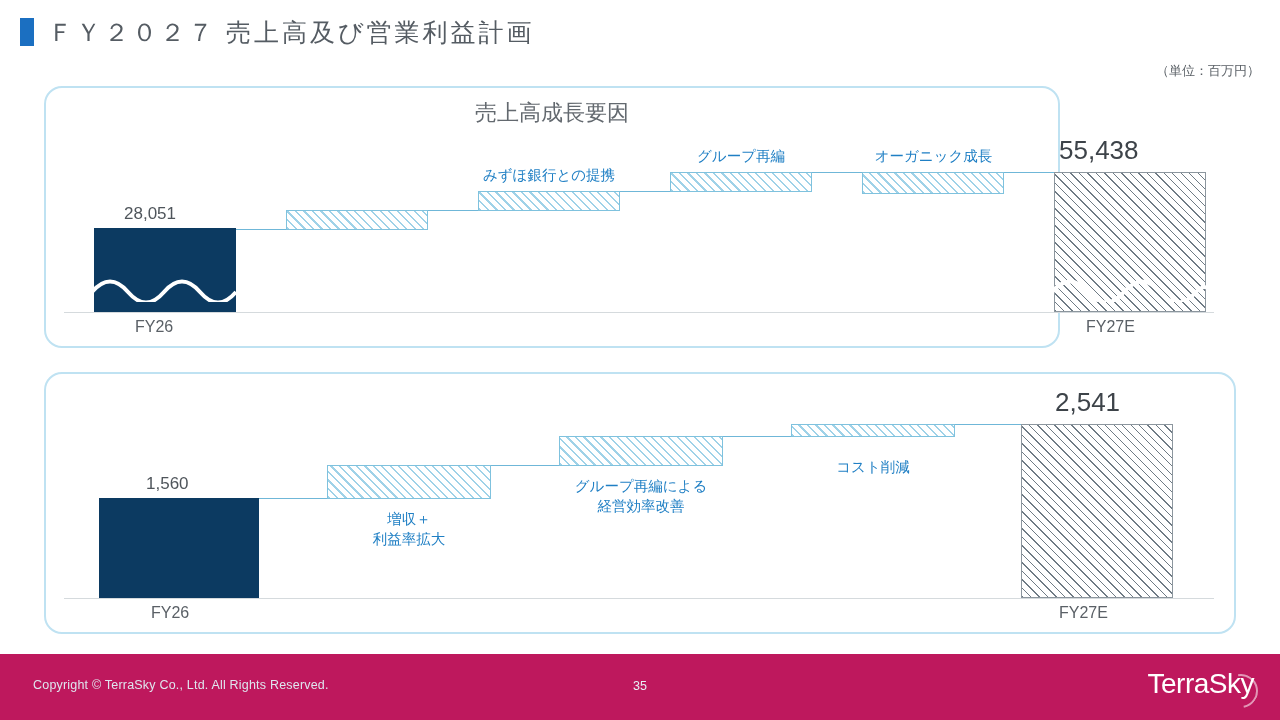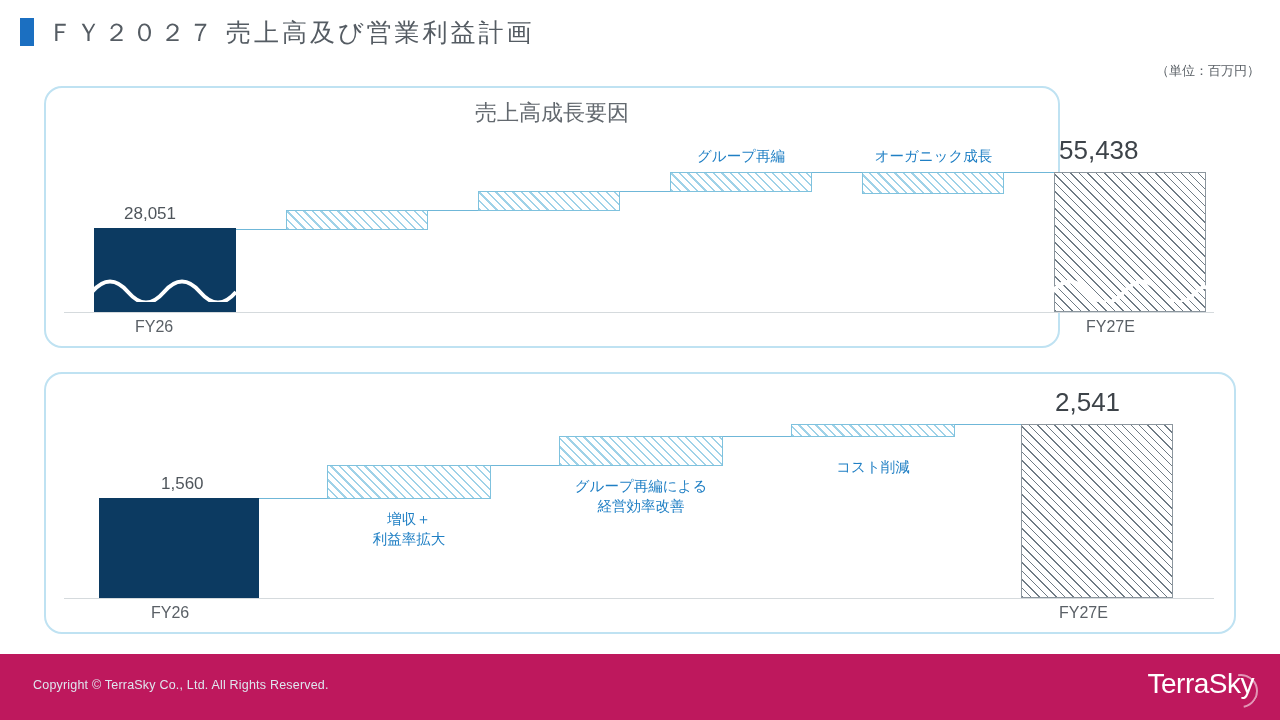--- a/index.html
+++ b/index.html
@@ -163,20 +163,21 @@
     <svg class="squiggle" style="left:44px; top:188px;" width="152" height="26" viewBox="0 0 152 26">
       <path d="M2,16 C14,2 26,2 38,16 C50,30 62,30 74,16 C86,2 98,2 110,16 C122,30 134,30 146,16" stroke="#ffffff" stroke-width="4" fill="none"></path>
     </svg>
     <div class="bar-value" style="left:78px; top:116px;">28,051</div>
 
     <div class="connector" style="left:190px; top:141px; width:50px;"></div>
     <div class="bar bar-hatch" style="left:240px; top:122px; width:142px; height:20px;"></div>
 
     <div class="connector" style="left:382px; top:122px; width:50px;"></div>
     <div class="bar bar-hatch" style="left:432px; top:103px; width:142px; height:20px;"></div>
+    <div class="step-label" style="left:408px; top:78px; width:190px;">みずほ銀行との提携</div>
 
     <div class="connector" style="left:574px; top:103px; width:50px;"></div>
     <div class="bar bar-hatch" style="left:624px; top:84px; width:142px; height:20px;"></div>
     <div class="step-label" style="left:624px; top:59px; width:142px;">グループ再編</div>
 
     <div class="connector" style="left:766px; top:84px; width:50px;"></div>
     <div class="bar bar-hatch" style="left:816px; top:84px; width:142px; height:22px;"></div>
     <div class="step-label" style="left:800px; top:59px; width:175px;">オーガニック成長</div>
 
     <div class="connector" style="left:958px; top:84px; width:50px;"></div>
@@ -191,21 +192,21 @@
   </div>
 </div>
 
 <div class="panel" id="panel-profit">
 
   <div class="plot">
 
     <div class="baseline" style="left:18px; top:224px; width:1150px;"></div>
 
     <div class="bar bar-solid" style="left:53px; top:124px; width:160px; height:100px;"></div>
-    <div class="bar-value" style="left:100px; top:100px;margin-left:15px;">1,560</div>
+    <div class="bar-value" style="left:100px; top:100px;">1,560</div>
 
     <div class="connector" style="left:213px; top:124px; width:68px;"></div>
     <div class="bar bar-hatch" style="left:281px; top:91px; width:164px; height:34px;"></div>
     <div class="step-label" style="left:300px; top:136px; width:126px;">
       <div>増収＋</div>
       <div>利益率拡大</div>
     </div>
 
     <div class="connector" style="left:445px; top:91px; width:68px;"></div>
     <div class="bar bar-hatch" style="left:513px; top:62px; width:164px; height:30px;"></div>
@@ -222,17 +223,18 @@
     <div class="bar bar-hatch-dark" style="left:975px; top:50px; width:152px; height:174px;"></div>
     <div class="bar-value big" style="left:1009px; top:13px;">2,541</div>
 
     <div class="axis-label" style="left:105px; top:230px;">FY26</div>
     <div class="axis-label" style="left:1013px; top:230px;">FY27E</div>
   </div>
 </div>
 
 <div class="footer">
   <div class="copyright">Copyright © TerraSky Co., Ltd. All Rights Reserved.</div>
+  <div class="page-num">35</div>
   <div class="logo">
     <span>TerraSky</span>
     <span class="swoosh"></span>
   </div>
 </div>
 
 </body></html>

